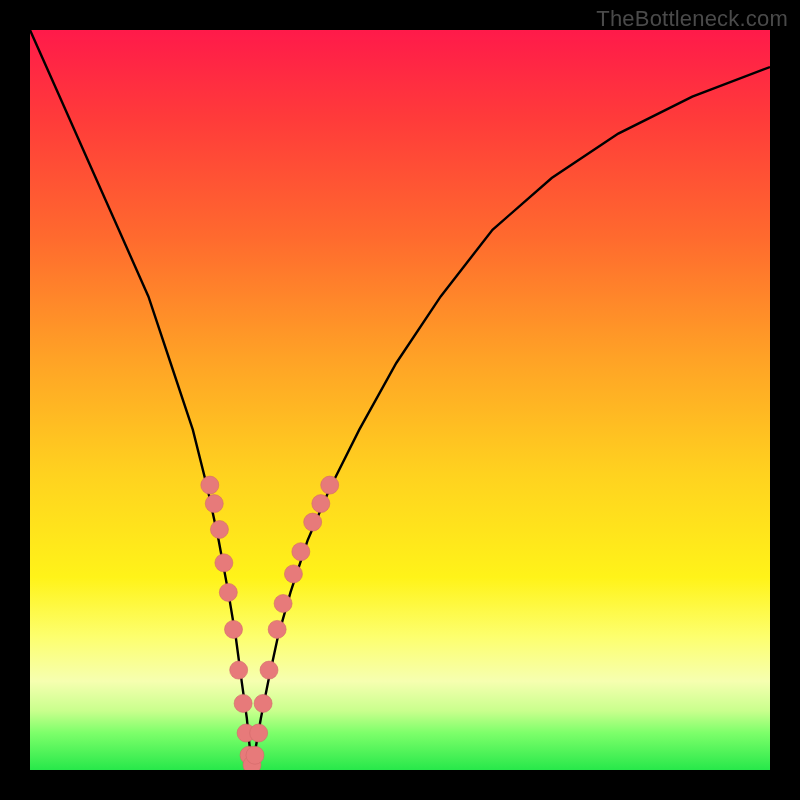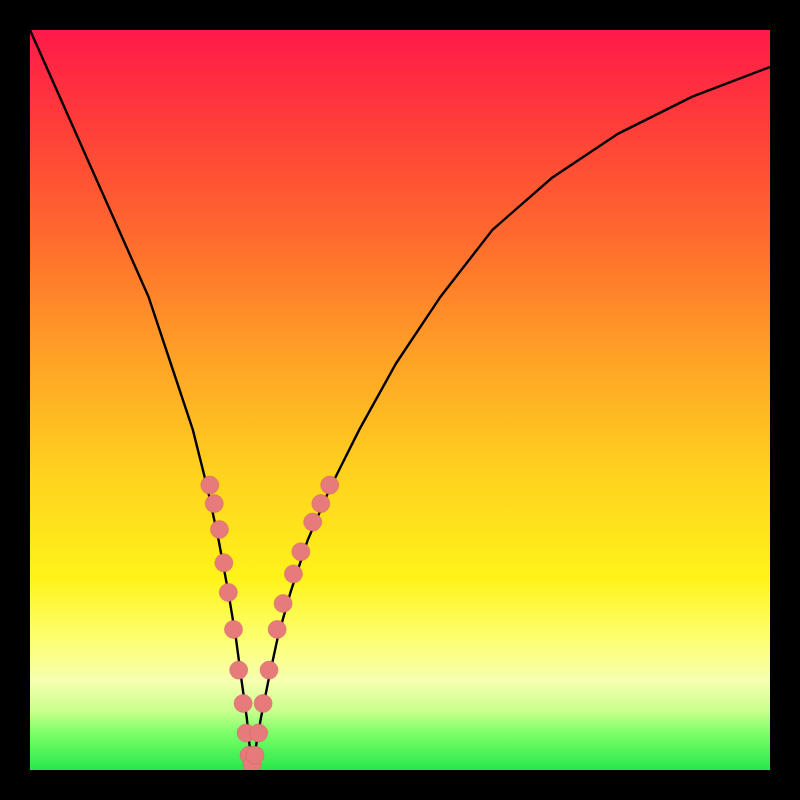--- a/index.html
+++ b/index.html
@@ -80,13 +80,14 @@
           <circle cx="247.16" cy="599.40" r="9" fill="#e77a7a" stroke="#d26a6a" stroke-width="0.6"></circle>
           <circle cx="253.08" cy="573.50" r="9" fill="#e77a7a" stroke="#d26a6a" stroke-width="0.6"></circle>
           <circle cx="263.44" cy="543.90" r="9" fill="#e77a7a" stroke="#d26a6a" stroke-width="0.6"></circle>
           <circle cx="270.84" cy="521.70" r="9" fill="#e77a7a" stroke="#d26a6a" stroke-width="0.6"></circle>
           <circle cx="282.68" cy="492.10" r="9" fill="#e77a7a" stroke="#d26a6a" stroke-width="0.6"></circle>
           <circle cx="290.82" cy="473.60" r="9" fill="#e77a7a" stroke="#d26a6a" stroke-width="0.6"></circle>
           <circle cx="299.70" cy="455.10" r="9" fill="#e77a7a" stroke="#d26a6a" stroke-width="0.6"></circle>
         </g>
     </svg>
   </div>
+  <div class="watermark">TheBottleneck.com</div>
 </div>
 
 </body></html>

